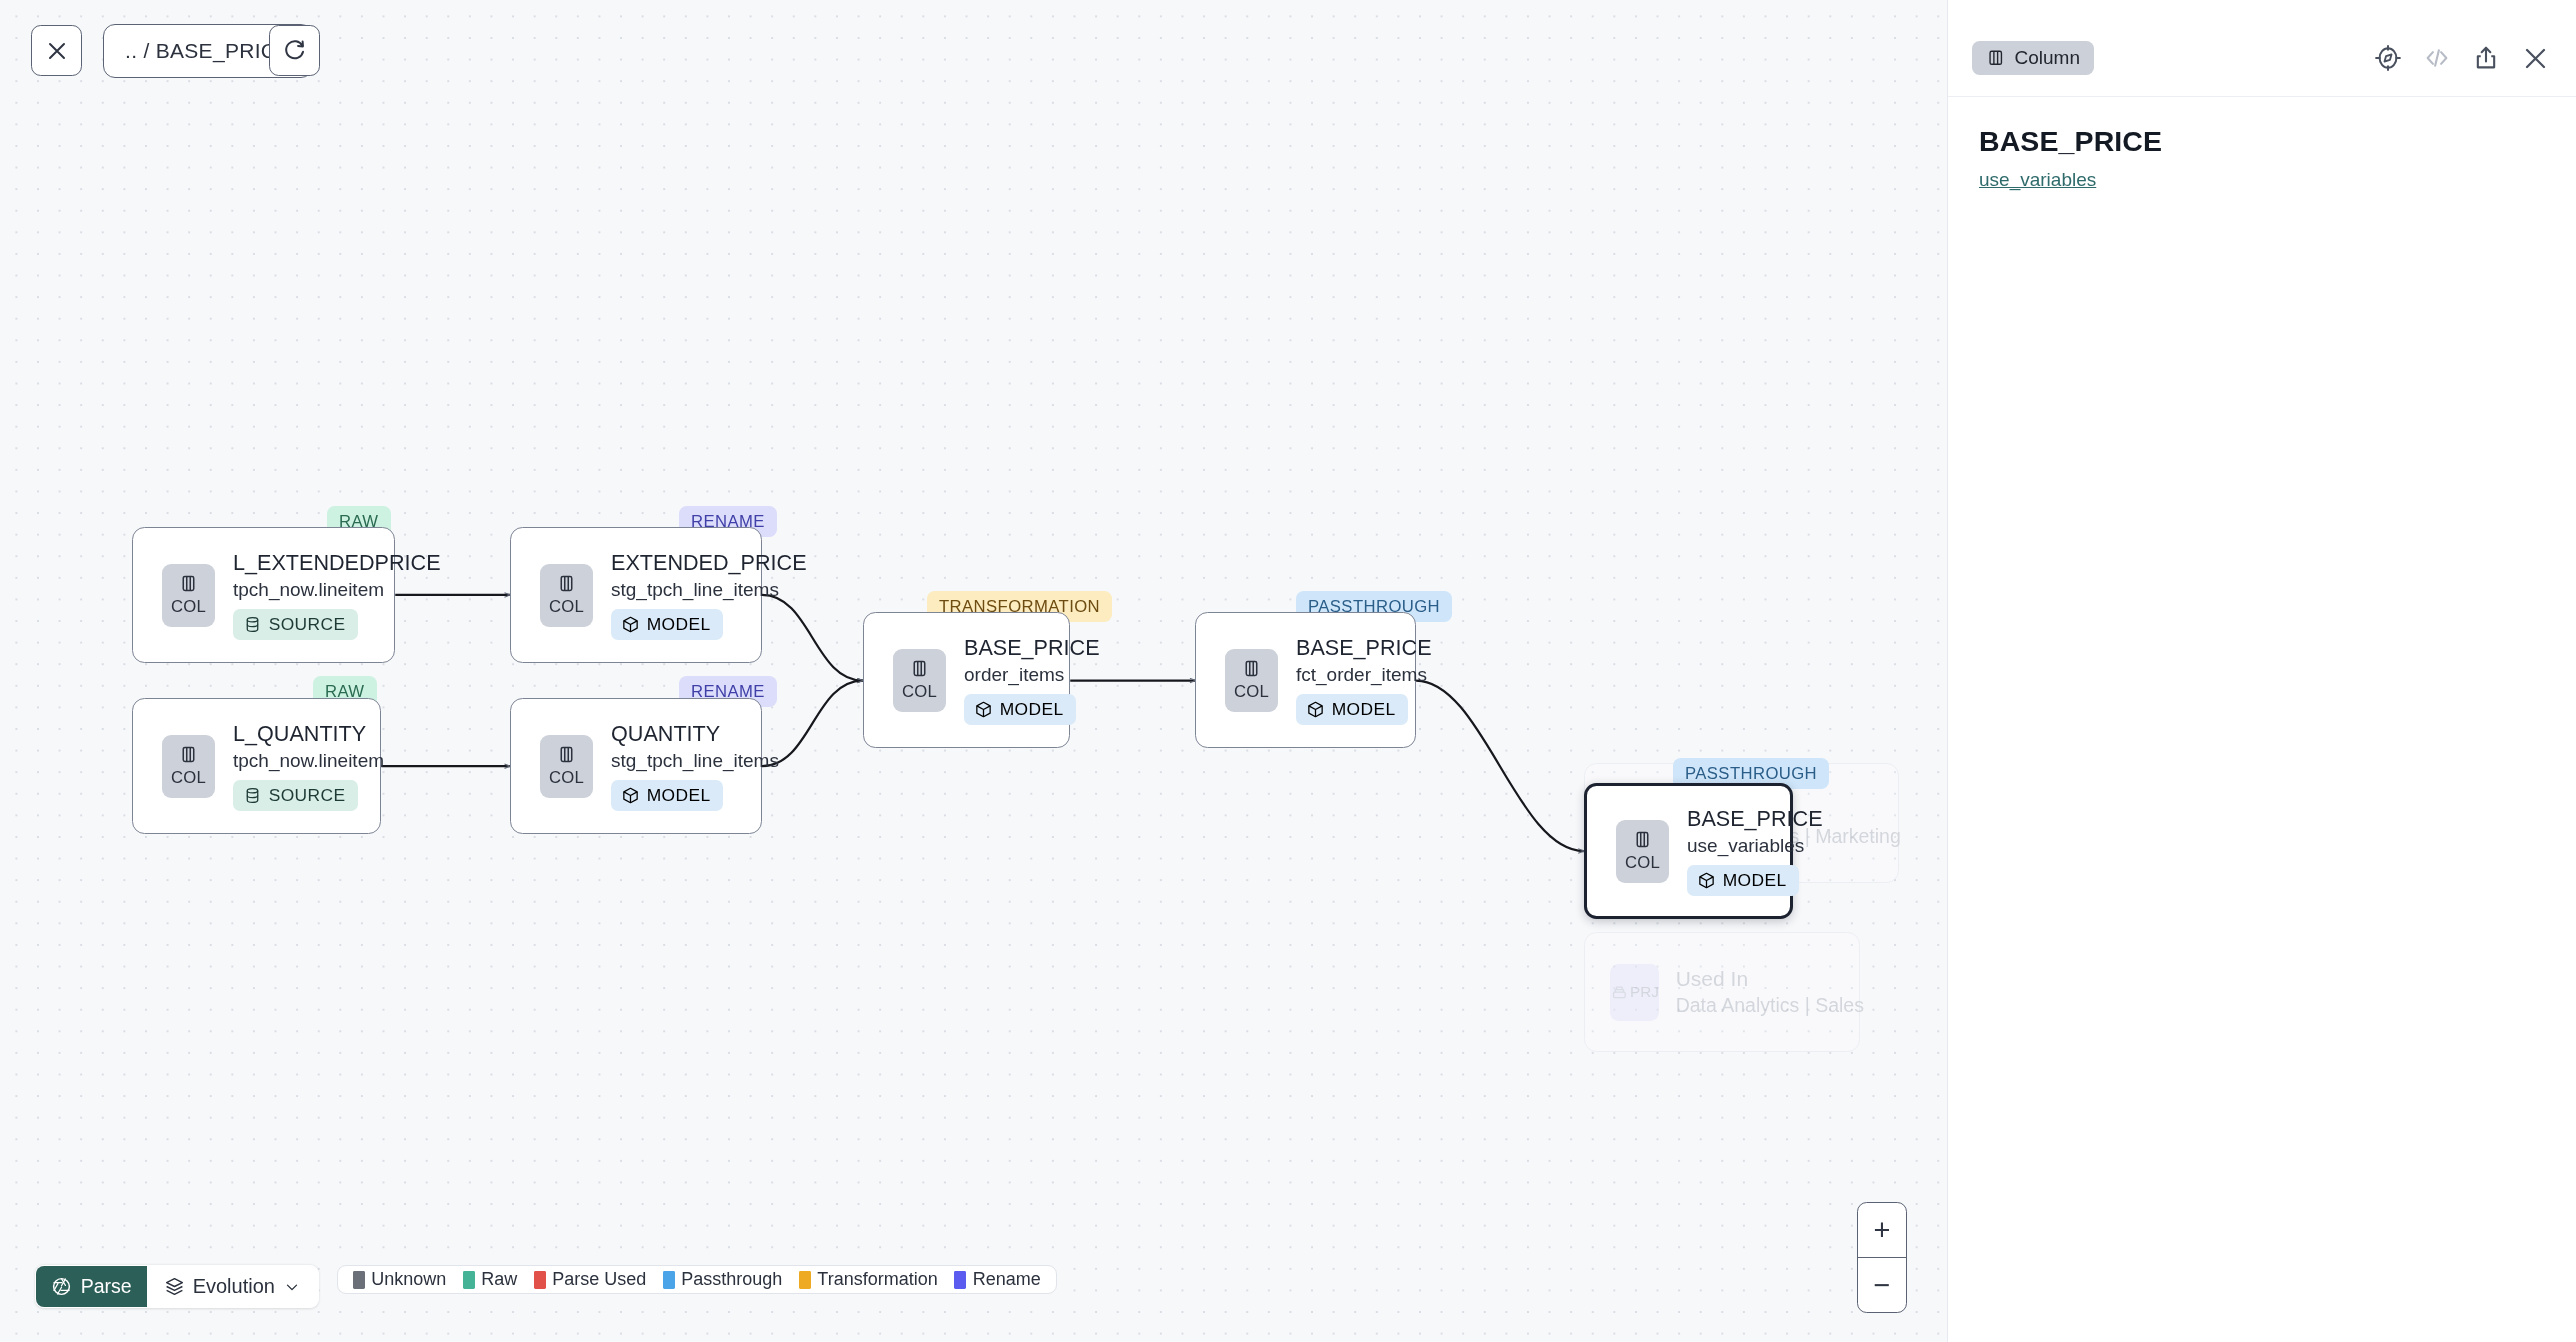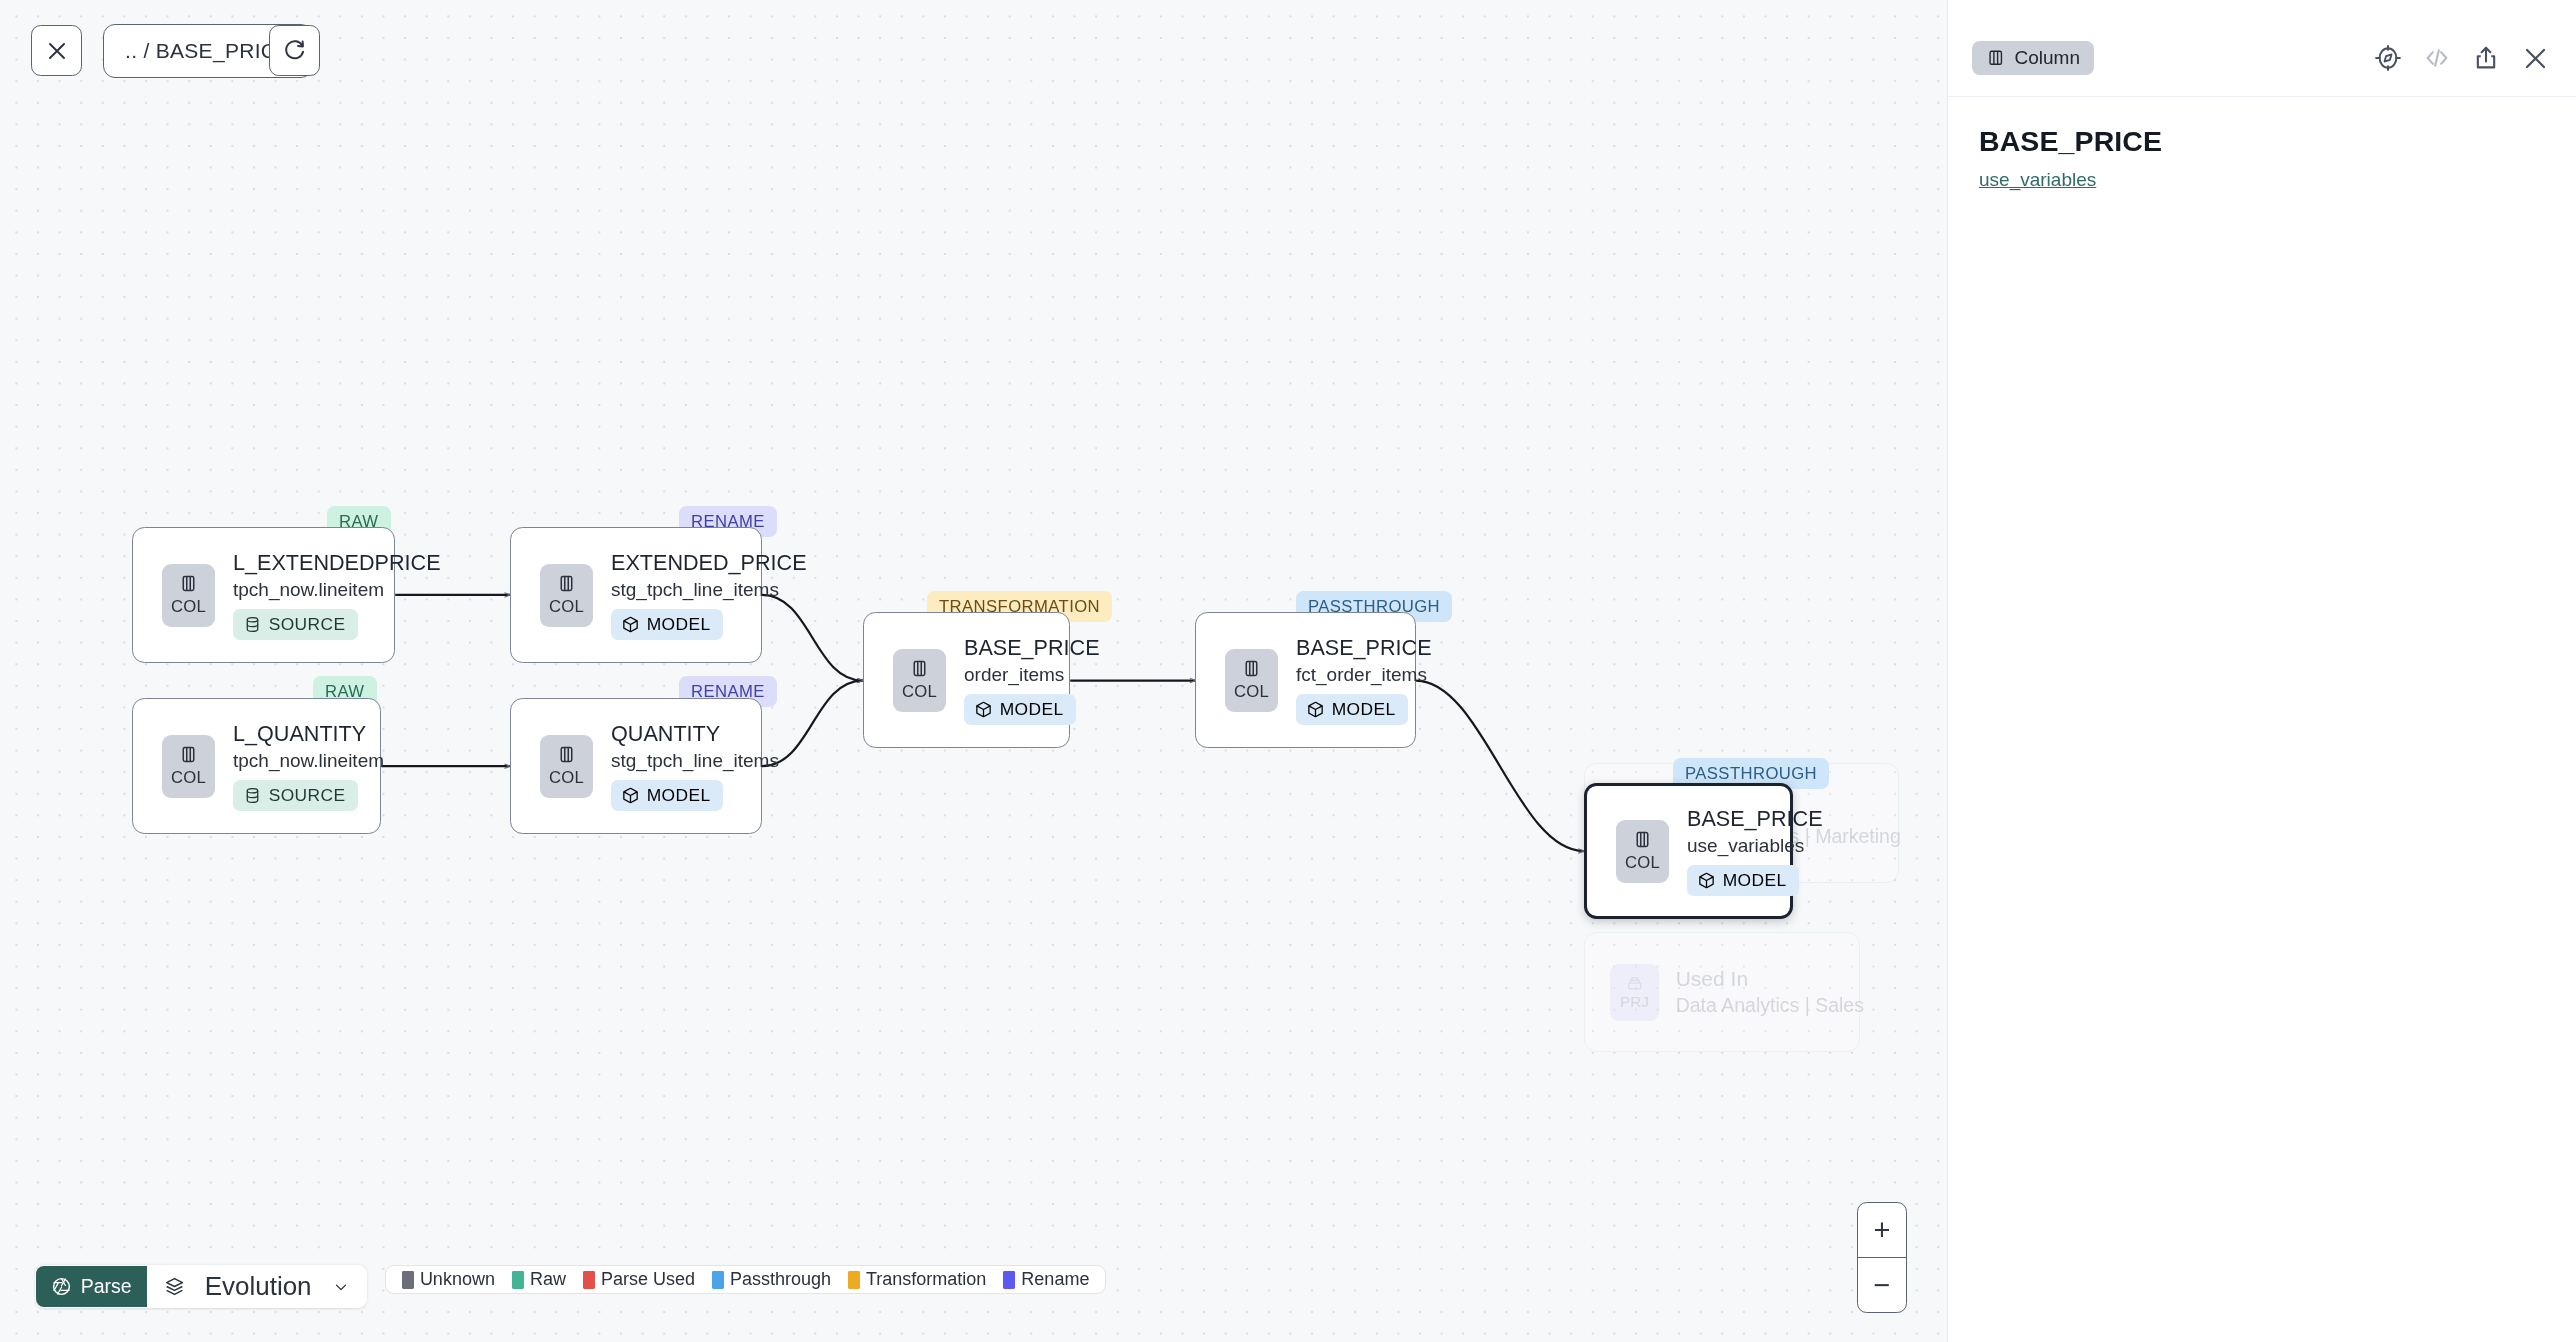--- a/index.html
+++ b/index.html
@@ -96,21 +96,21 @@
   .ghost {
     position: absolute;
     background: rgba(255,255,255,.42);
     border: 1.4px solid #e3e6ec;
     border-radius: 12.5px;
     display: flex; align-items: center; padding-left: 25px;
     opacity: .55; z-index: 3;
   }
   .ghost .prj-chip {
     width: 49px; height: 57px; background: #e6e7fa; border-radius: 8.4px;
-    display: flex; flex-direction: column; align-items: center; justify-content: center;
+    display: flex; flex-direction: row; align-items: center; justify-content: center;
     gap: 1.4px; flex: 0 0 auto;
   }
   .ghost .prj-chip .lbl { font-size: 15.3px; color: #b9bcc8; }
   .ghost .g-body { margin-left: 16.7px; display: flex; flex-direction: column; gap: 3.5px; }
   .ghost .g-top  { font-size: 21px; color: #b7bbc4; }
   .ghost .g-main { font-size: 19.5px; color: #b7bbc4; white-space: nowrap; }
 
   
   #edges { position: absolute; left:0; top:0; width: 1947px; height: 1343px; z-index: 2; }
 
@@ -134,22 +134,22 @@
     border: 1.4px solid #ffffff;
     box-shadow: 0 0.7px 2.8px rgba(0,0,0,.12);
   }
   #lenses-btn {
     background: #2d5f59; color: #ffffff;
     display: flex; align-items: center; gap: 8.4px;
     padding: 0 15.3px; font-size: 19.5px;
   }
   #evolution-btn {
     background: #ffffff; color: #2b313d;
-    display: flex; align-items: center; gap: 20px;
-    padding: 0 16.7px; font-size: 26px; text-align: center;
+    display: flex; align-items: center; gap: 8px;
+    padding: 0 16.7px; font-size: 20px; text-align: center;
   }
   #legend {
     height: 29px; background: #ffffff;
     border: 1.4px solid #e1e4ea; border-radius: 9px;
     display: flex; align-items: center; gap: 16.7px;
     padding: 0 15.3px;
   }
   .leg-item { display: flex; align-items: center; gap: 6.3px; font-size: 18px; color: #2b313d; white-space: nowrap; }
   .leg-sw { width: 12px; height: 18px; border-radius: 1.4px; flex: 0 0 auto; }
 

